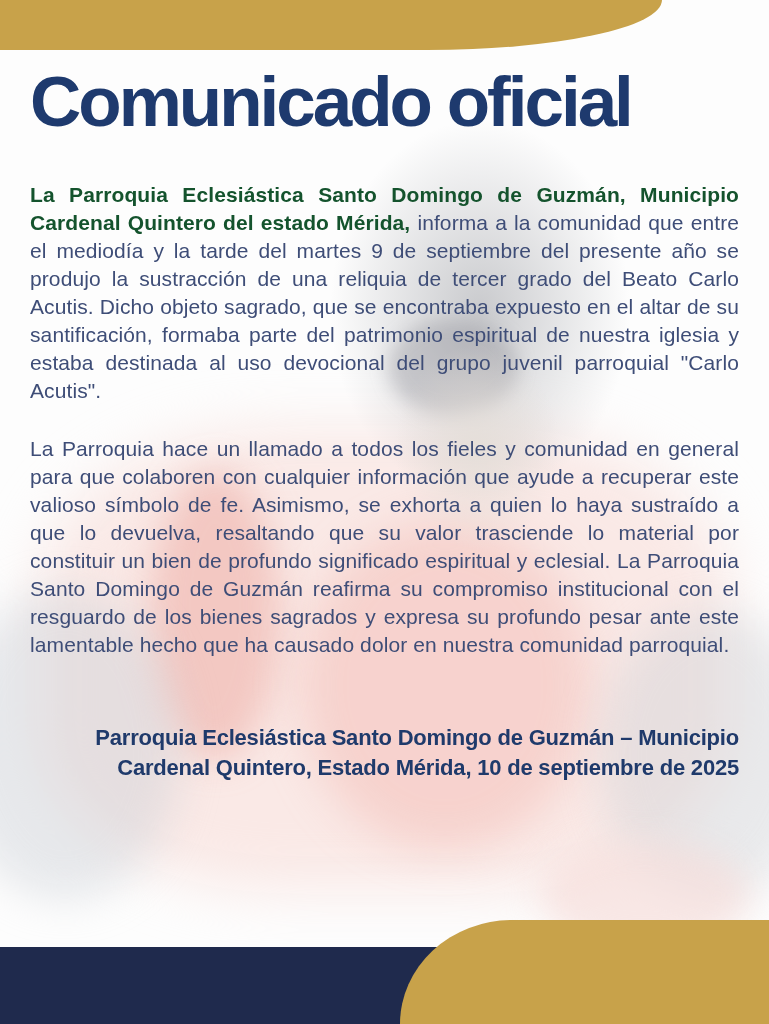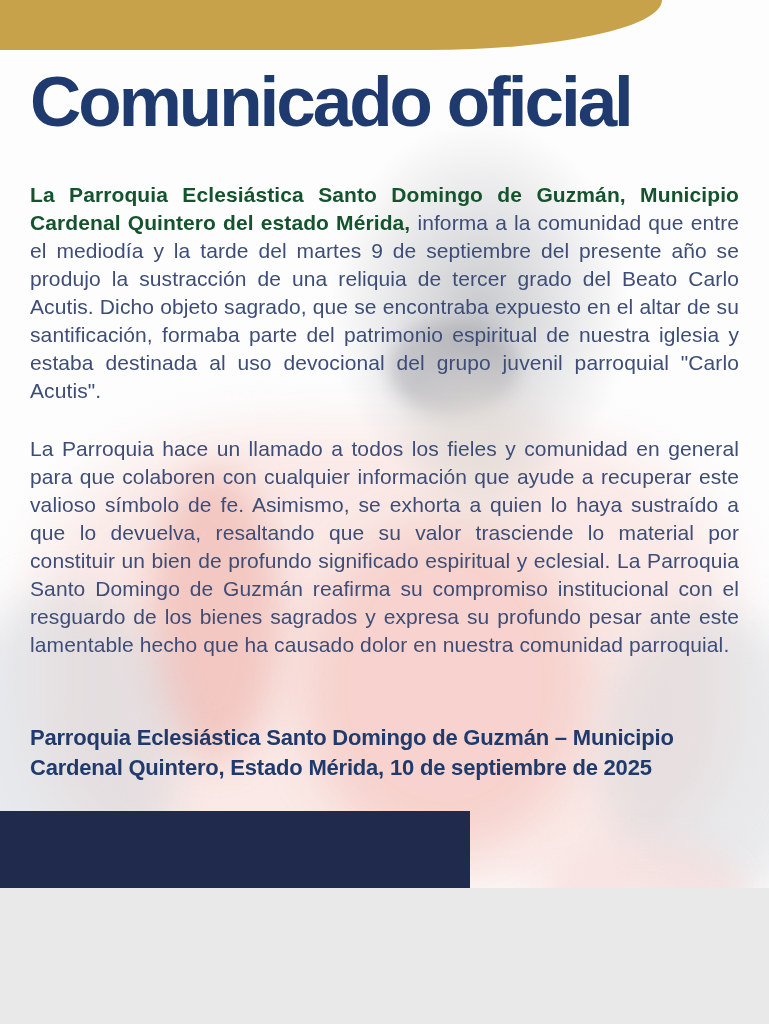--- a/index.html
+++ b/index.html
@@ -1,18 +1,18 @@
 <!DOCTYPE html>
 <html><head>
 <meta charset="utf-8">
 <style>
   html,body{margin:0;padding:0;background:#e9e9e9;}
   .page{
     position:relative;
-    width:769px;height:888px;
+    width:769px;height:1024px;
     background:#fdfdfd;
     overflow:hidden;
     font-family:"Liberation Sans", sans-serif;
     margin:0 auto;
   }
 
   
   .gold-band-top{
     position:absolute;top:0;left:0;
     width:662px;height:50px;
@@ -107,21 +107,21 @@
     color:#14532d;
     font-weight:bold;
   }
   .signature{
     margin:64px 0 0 0;
     font-size:22px;
     line-height:30px;
     font-weight:bold;
     color:#1F3A6B;
     letter-spacing:-0.2px;
-    text-align:left;
+    text-align:right;
   }
 </style>
 </head>
 <body>
 
 <div class="page">
 
   <div class="photo-watermark">
     <div class="blob blob-pink-wash"></div>
     <div class="blob blob-red-left"></div>

